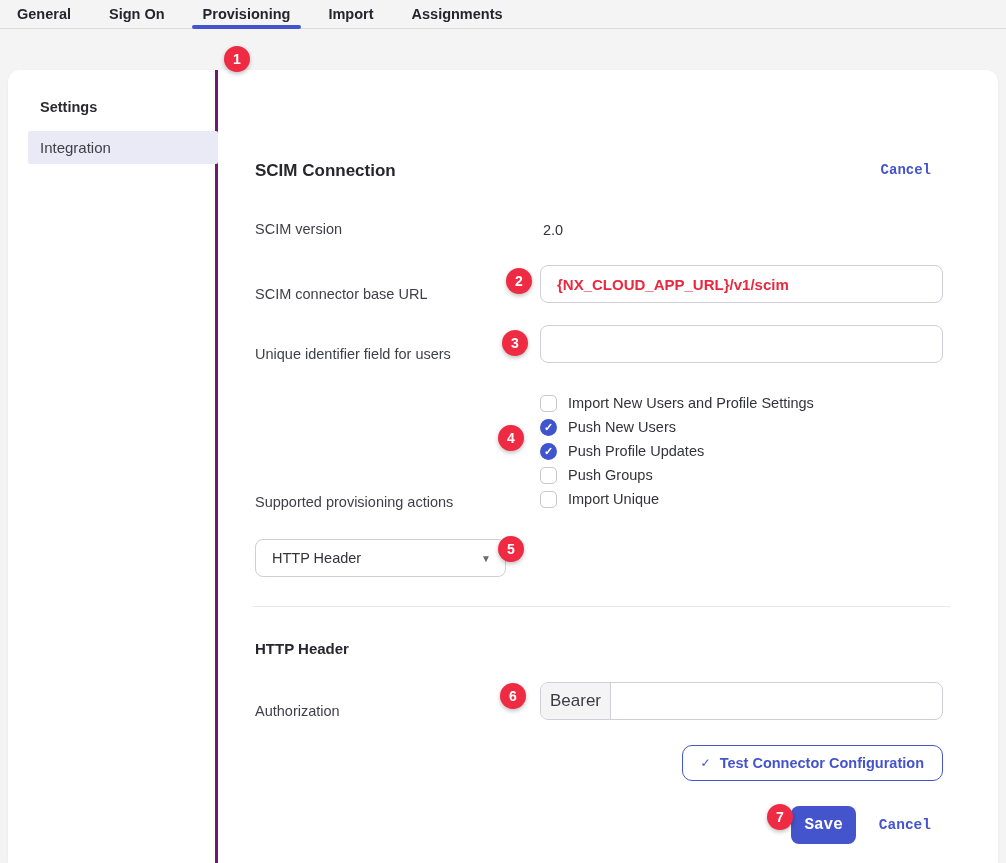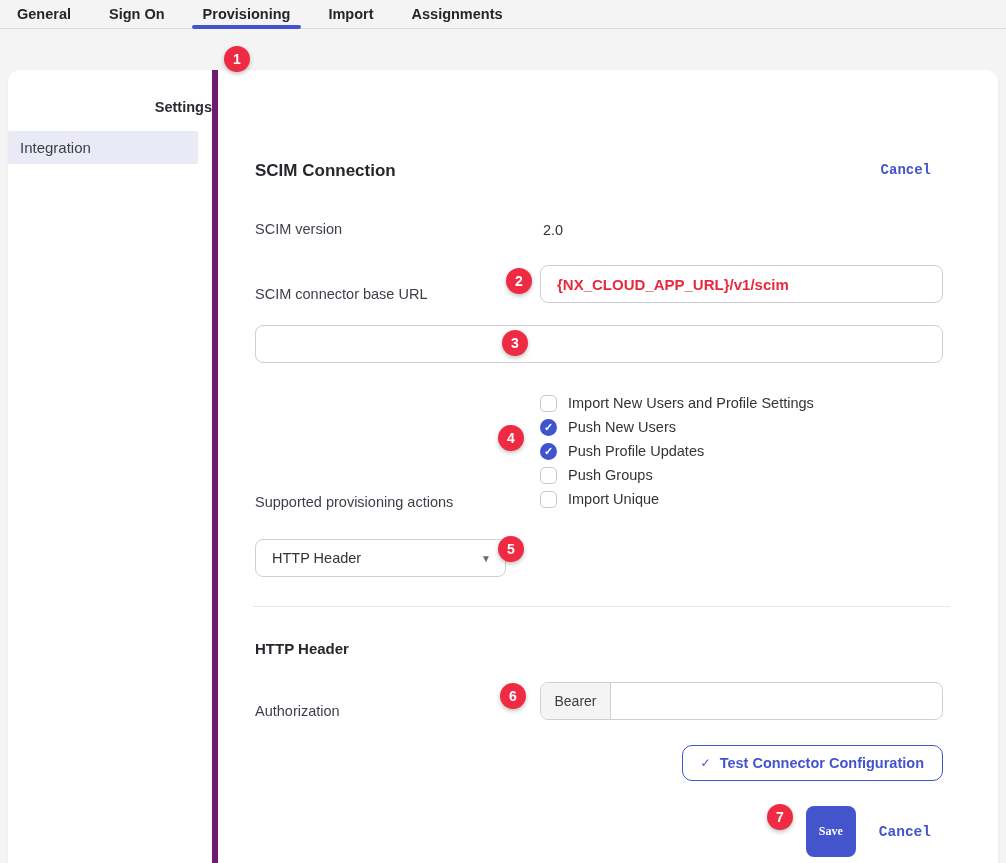--- a/index.html
+++ b/index.html
@@ -40,30 +40,29 @@
   
   .card{
     position:absolute;left:8px;right:8px;top:70px;bottom:0;
     background:#ffffff;border-radius:12px 12px 0 0;
     box-shadow:0 1px 3px rgba(0,0,0,0.06);
     display:flex;
   }
   
   .sidebar{
     width:210px;flex:0 0 210px;
-    border-right:6px solid #701a75;
+    border-right:3px solid #701a75;
     padding-top:29px;
-    text-align:right;
   }
   .sidebar-heading{
     padding-left:32px;font-size:14.5px;font-weight:700;color:#2a2a31;
     margin-bottom:16px;
   }
   .sidebar-item{
-    width:190px;height:33px;
+    margin-left:20px;width:190px;height:33px;
     display:flex;align-items:center;padding-left:12px;
     font-size:15px;color:#3f3f47;cursor:pointer;border-radius:2px;
   }
   .sidebar-item.active{background:#eae9f6;}
   
   .content{
     flex:1;
     padding:90px 55px 0 37px;
   }
   .title-row{display:flex;justify-content:space-between;align-items:flex-start;}
@@ -122,44 +121,44 @@
   .section-title{margin-top:33px;font-size:15px;font-weight:700;color:#26262c;}
 
   .row.authorization{margin-top:25px;}
   .input-group{
     display:flex;width:100%;height:38px;
     border:1px solid #cfcfd5;border-radius:8px;overflow:hidden;background:#fff;
   }
   .input-prefix{
     width:70px;flex:0 0 70px;background:#f4f4f5;border-right:1px solid #cfcfd5;
     display:flex;align-items:center;justify-content:center;
-    font-size:14px;color:#3c3c44;
+    font-size:17px;color:#3c3c44;
   }
   .input-group input{
     flex:1;border:none;outline:none;padding:0 14px;font-size:14.5px;color:#33333b;
     font-family:"Liberation Sans", sans-serif;
   }
   .input-group input::placeholder{color:#9b9ba3;}
   .text-input::placeholder{color:#9b9ba3;}
 
   .test-row{margin-top:25px;display:flex;justify-content:flex-end;}
   .test-btn{
     display:inline-flex;align-items:center;gap:9px;
     height:36px;padding:0 18px;background:#fff;
     border:1.5px solid var(--accent-indigo);border-radius:10px;
     color:var(--accent-indigo);font-size:14.5px;font-weight:700;cursor:pointer;
     font-family:"Liberation Sans", sans-serif;
   }
   .test-btn .check-icon{font-size:12px;font-weight:400;}
 
   .save-row{margin-top:25px;display:flex;justify-content:flex-end;align-items:center;gap:23px;}
   .save-btn{
-    height:51px;padding:0 13px;background:var(--accent-indigo);
-    border:none;border-radius:8px;color:#fff;font-size:12px;font-weight:700;cursor:pointer;
-    font-family:Liberation Serif, serif;
+    height:38px;padding:0 13px;background:var(--accent-indigo);
+    border:none;border-radius:8px;color:#fff;font-size:16px;font-weight:700;cursor:pointer;
+    font-family:Liberation Mono, monospace;
   }
   .save-row .link{margin-right:12px;font-size:14.5px;}
 
   
   .badge{
     position:absolute;width:26px;height:26px;border-radius:50%;
     background:var(--badge-red);color:#fff;font-size:14px;font-weight:700;
     display:flex;align-items:center;justify-content:center;
     box-shadow:0 2px 4px rgba(0,0,0,0.25);z-index:10;
   }
@@ -202,20 +201,21 @@
     </div>
 
     <div class="row base-url">
       <div class="lbl">SCIM connector base URL</div>
       <div class="field">
         <input class="text-input url-value" type="text" value="{NX_CLOUD_APP_URL}/v1/scim" style="">
       </div>
     </div>
 
     <div class="row unique-id">
+      <div class="lbl">Unique identifier field for users</div>
       <div class="field">
         <input class="text-input" type="text" value="" style="">
       </div>
     </div>
 
     <div class="row actions">
       <div class="lbl">Supported provisioning actions</div>
       <div class="field check-list">
         <div class="check-row">
           <span class="checkbox"></span>

